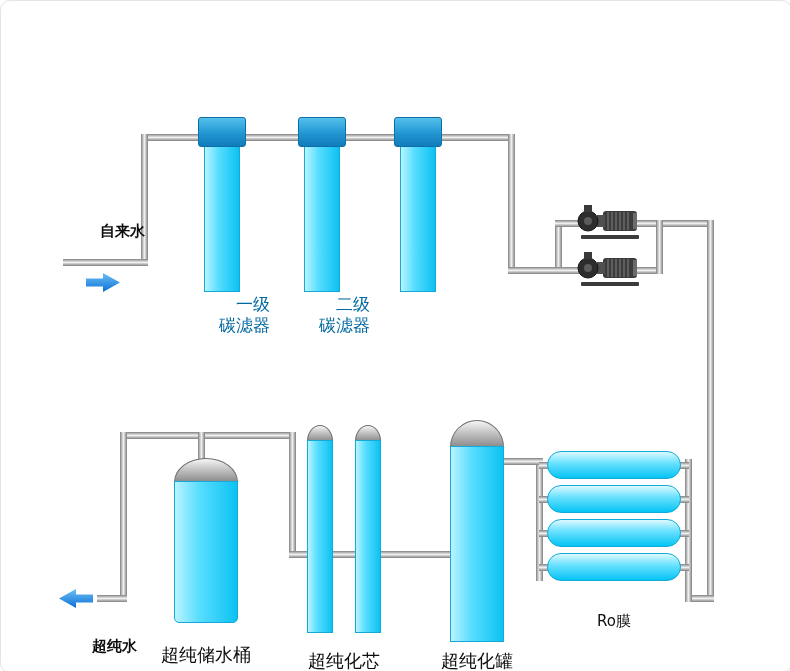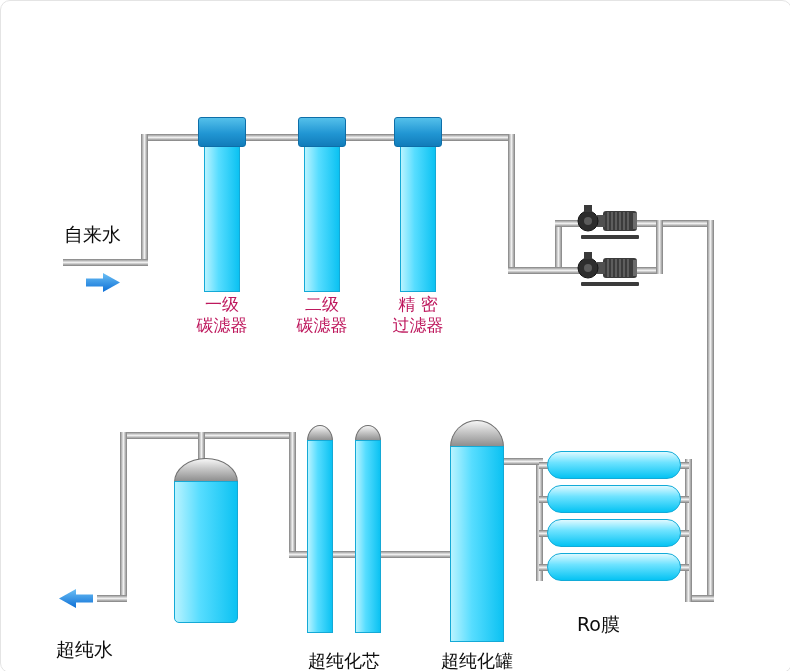--- a/index.html
+++ b/index.html
@@ -20,22 +20,22 @@
   .dome{position:absolute;z-index:2;background:linear-gradient(180deg,#f6f6f6 0%,#c9c9c9 40%,#8a8a8a 100%);
        border:1px solid #6e6e6e;border-bottom:none;border-radius:50% 50% 0 0/100% 100% 0 0;box-sizing:border-box;}
   .ro{position:absolute;z-index:2;width:134px;height:28px;border-radius:14px;
        background:linear-gradient(180deg,#dff9ff 0%,#6fe3ff 40%,#05c3f3 100%);
        border:1px solid #12abd8;box-sizing:border-box;}
 
   
   .title{position:absolute;z-index:5;top:17px;left:459px;transform:translateX(-50%);
          font-size:37px;font-weight:bold;color:#12122a;letter-spacing:1px;white-space:nowrap;}
   .lbl{position:absolute;z-index:5;color:#0d0d0d;font-size:18px;white-space:nowrap;}
-  .lbl.b{font-weight:normal;font-size:19px;}
-  .flabel{position:absolute;z-index:5;width:96px;text-align:center;font-size:17px;line-height:21px;color:#be185d;}
+  .lbl.b{font-weight:bold;font-size:15px;margin-left:36px;}
+  .flabel{position:absolute;z-index:5;width:96px;text-align:right;font-size:17px;line-height:21px;color:#0369a1;}
   .wide{width:160px;text-align:center;}
   .icon{position:absolute;z-index:4;}
 </style>
 </head>
 <body>
 
 <div class="canvas">
 
 
   <div class="pipe h" style="left:140px;top:133px;width:373px"></div>
@@ -75,24 +75,20 @@
   <div class="cap" style="left:393px;top:116px;width:48px;height:30px"></div>
   <div class="vessel" style="left:399px;top:145px;width:36px;height:146px"></div>
 
   <div class="flabel" style="left:173px;top:293px">
     <div>一级</div>
     <div>碳滤器</div>
   </div>
   <div class="flabel" style="left:273px;top:293px">
     <div>二级</div>
     <div>碳滤器</div>
-  </div>
-  <div class="flabel" style="left:369px;top:293px">
-    <div>精 密</div>
-    <div>过滤器</div>
   </div>
 
   <div class="lbl b" style="left:63px;top:221px">自来水</div>
   <svg class="icon" style="left:85px;top:272px" width="34" height="19" viewBox="0 0 34 19">
     <defs>
         <linearGradient id="ar" x1="0" y1="0" x2="0" y2="1">
       <stop offset="0" stop-color="#6cc0f5"></stop>
           <stop offset="1" stop-color="#0d6fd6"></stop>
         </linearGradient>
       </defs>
@@ -140,30 +136,31 @@
       </g>
     <rect x="60" y="9" width="4" height="16" fill="#6b6b6b"></rect>
     <rect x="24" y="11" width="8" height="12" fill="#505050"></rect>
     <circle cx="15" cy="17" r="10" fill="#2d2d2d" stroke="#141414"></circle>
     <circle cx="15" cy="17" r="4" fill="#5c5c5c"></circle>
     <rect x="11" y="1" width="8" height="7" fill="#3a3a3a"></rect>
   </svg>
 
   <div class="dome" style="left:173px;top:457px;width:64px;height:24px"></div>
   <div class="vessel round-b" style="left:173px;top:480px;width:64px;height:142px"></div>
+  <div class="lbl wide" style="left:125px;top:642px">超纯储水桶</div>
 
   <div class="dome" style="left:306px;top:424px;width:26px;height:16px"></div>
   <div class="vessel" style="left:306px;top:439px;width:26px;height:193px"></div>
   <div class="dome" style="left:354px;top:424px;width:26px;height:16px"></div>
   <div class="vessel" style="left:354px;top:439px;width:26px;height:193px"></div>
   <div class="lbl" style="left:273px;top:648px;width:140px;text-align:center">超纯化芯</div>
 
   <div class="dome" style="left:449px;top:419px;width:54px;height:27px"></div>
   <div class="vessel" style="left:449px;top:445px;width:54px;height:196px"></div>
   <div class="lbl" style="left:406px;top:648px;width:140px;text-align:center">超纯化罐</div>
 
   <div class="ro" style="left:546px;top:450px"></div>
   <div class="ro" style="left:546px;top:484px"></div>
   <div class="ro" style="left:546px;top:518px"></div>
   <div class="ro" style="left:546px;top:552px"></div>
-  <div class="lbl" style="left:576px;top:611px;font-size:19px">Ro膜</div>
+  <div class="lbl" style="left:596px;top:611px;font-size:15px">Ro膜</div>
 
 </div>
 
 </body></html>

